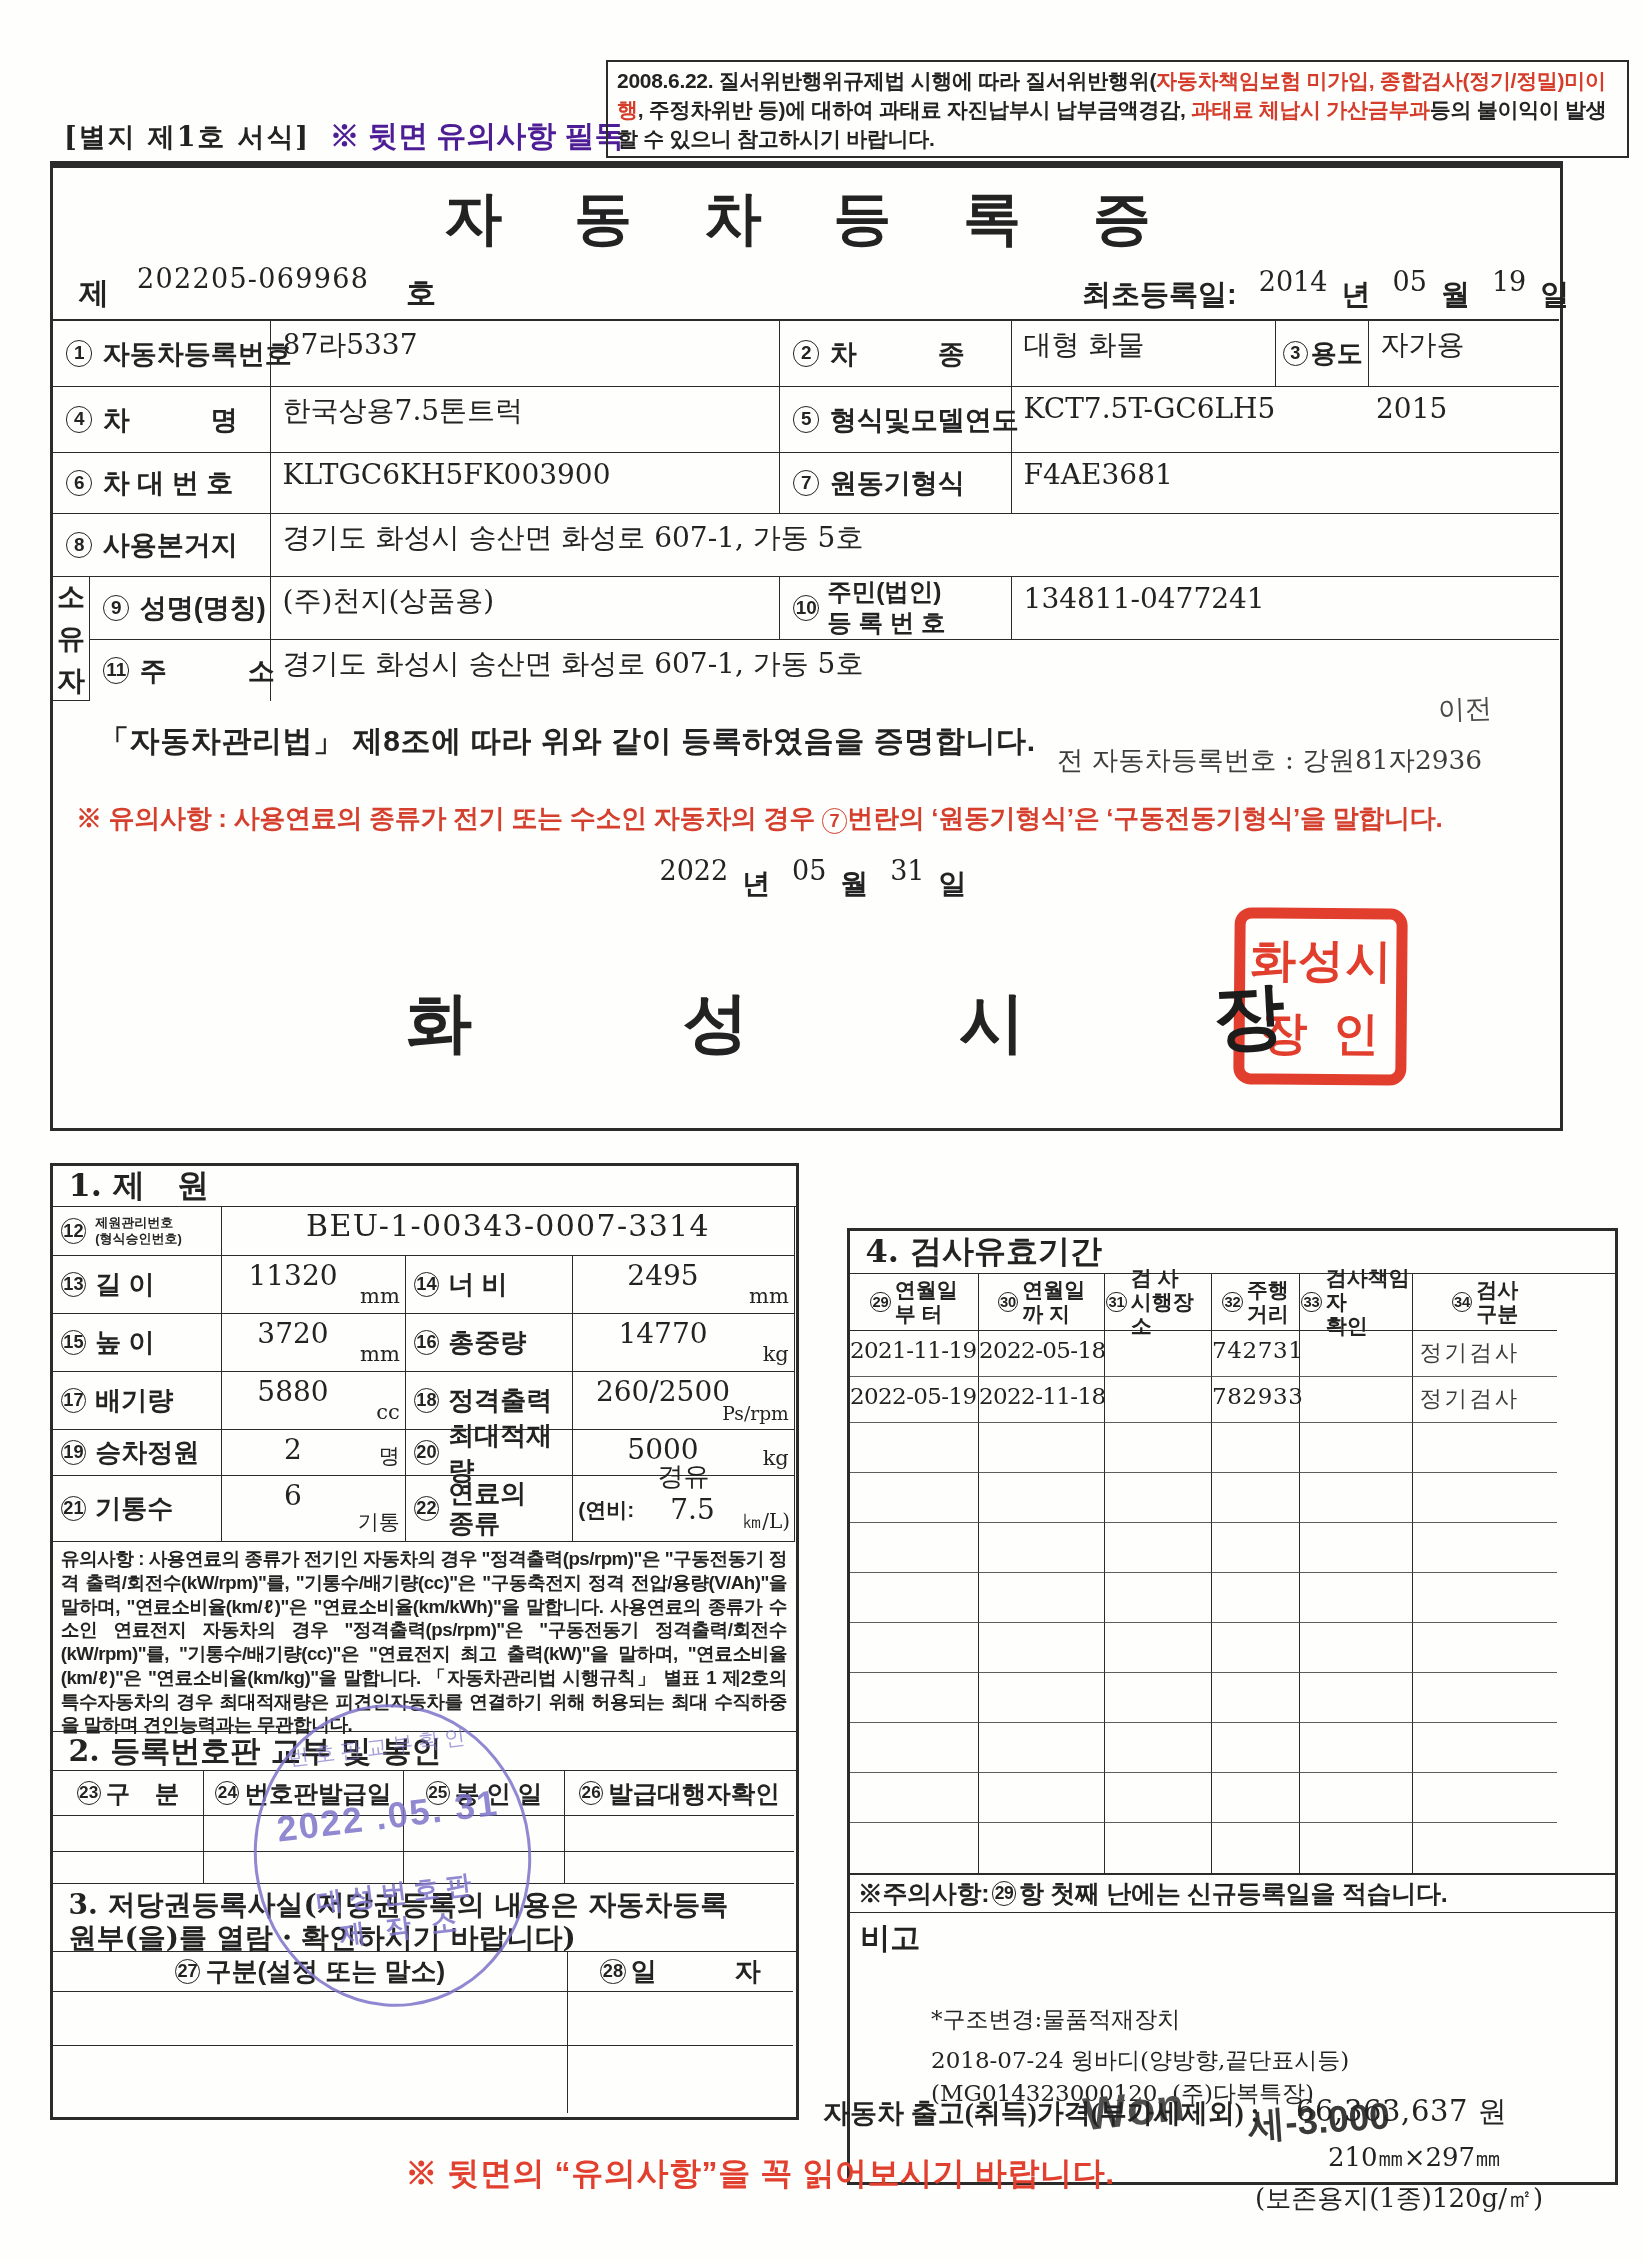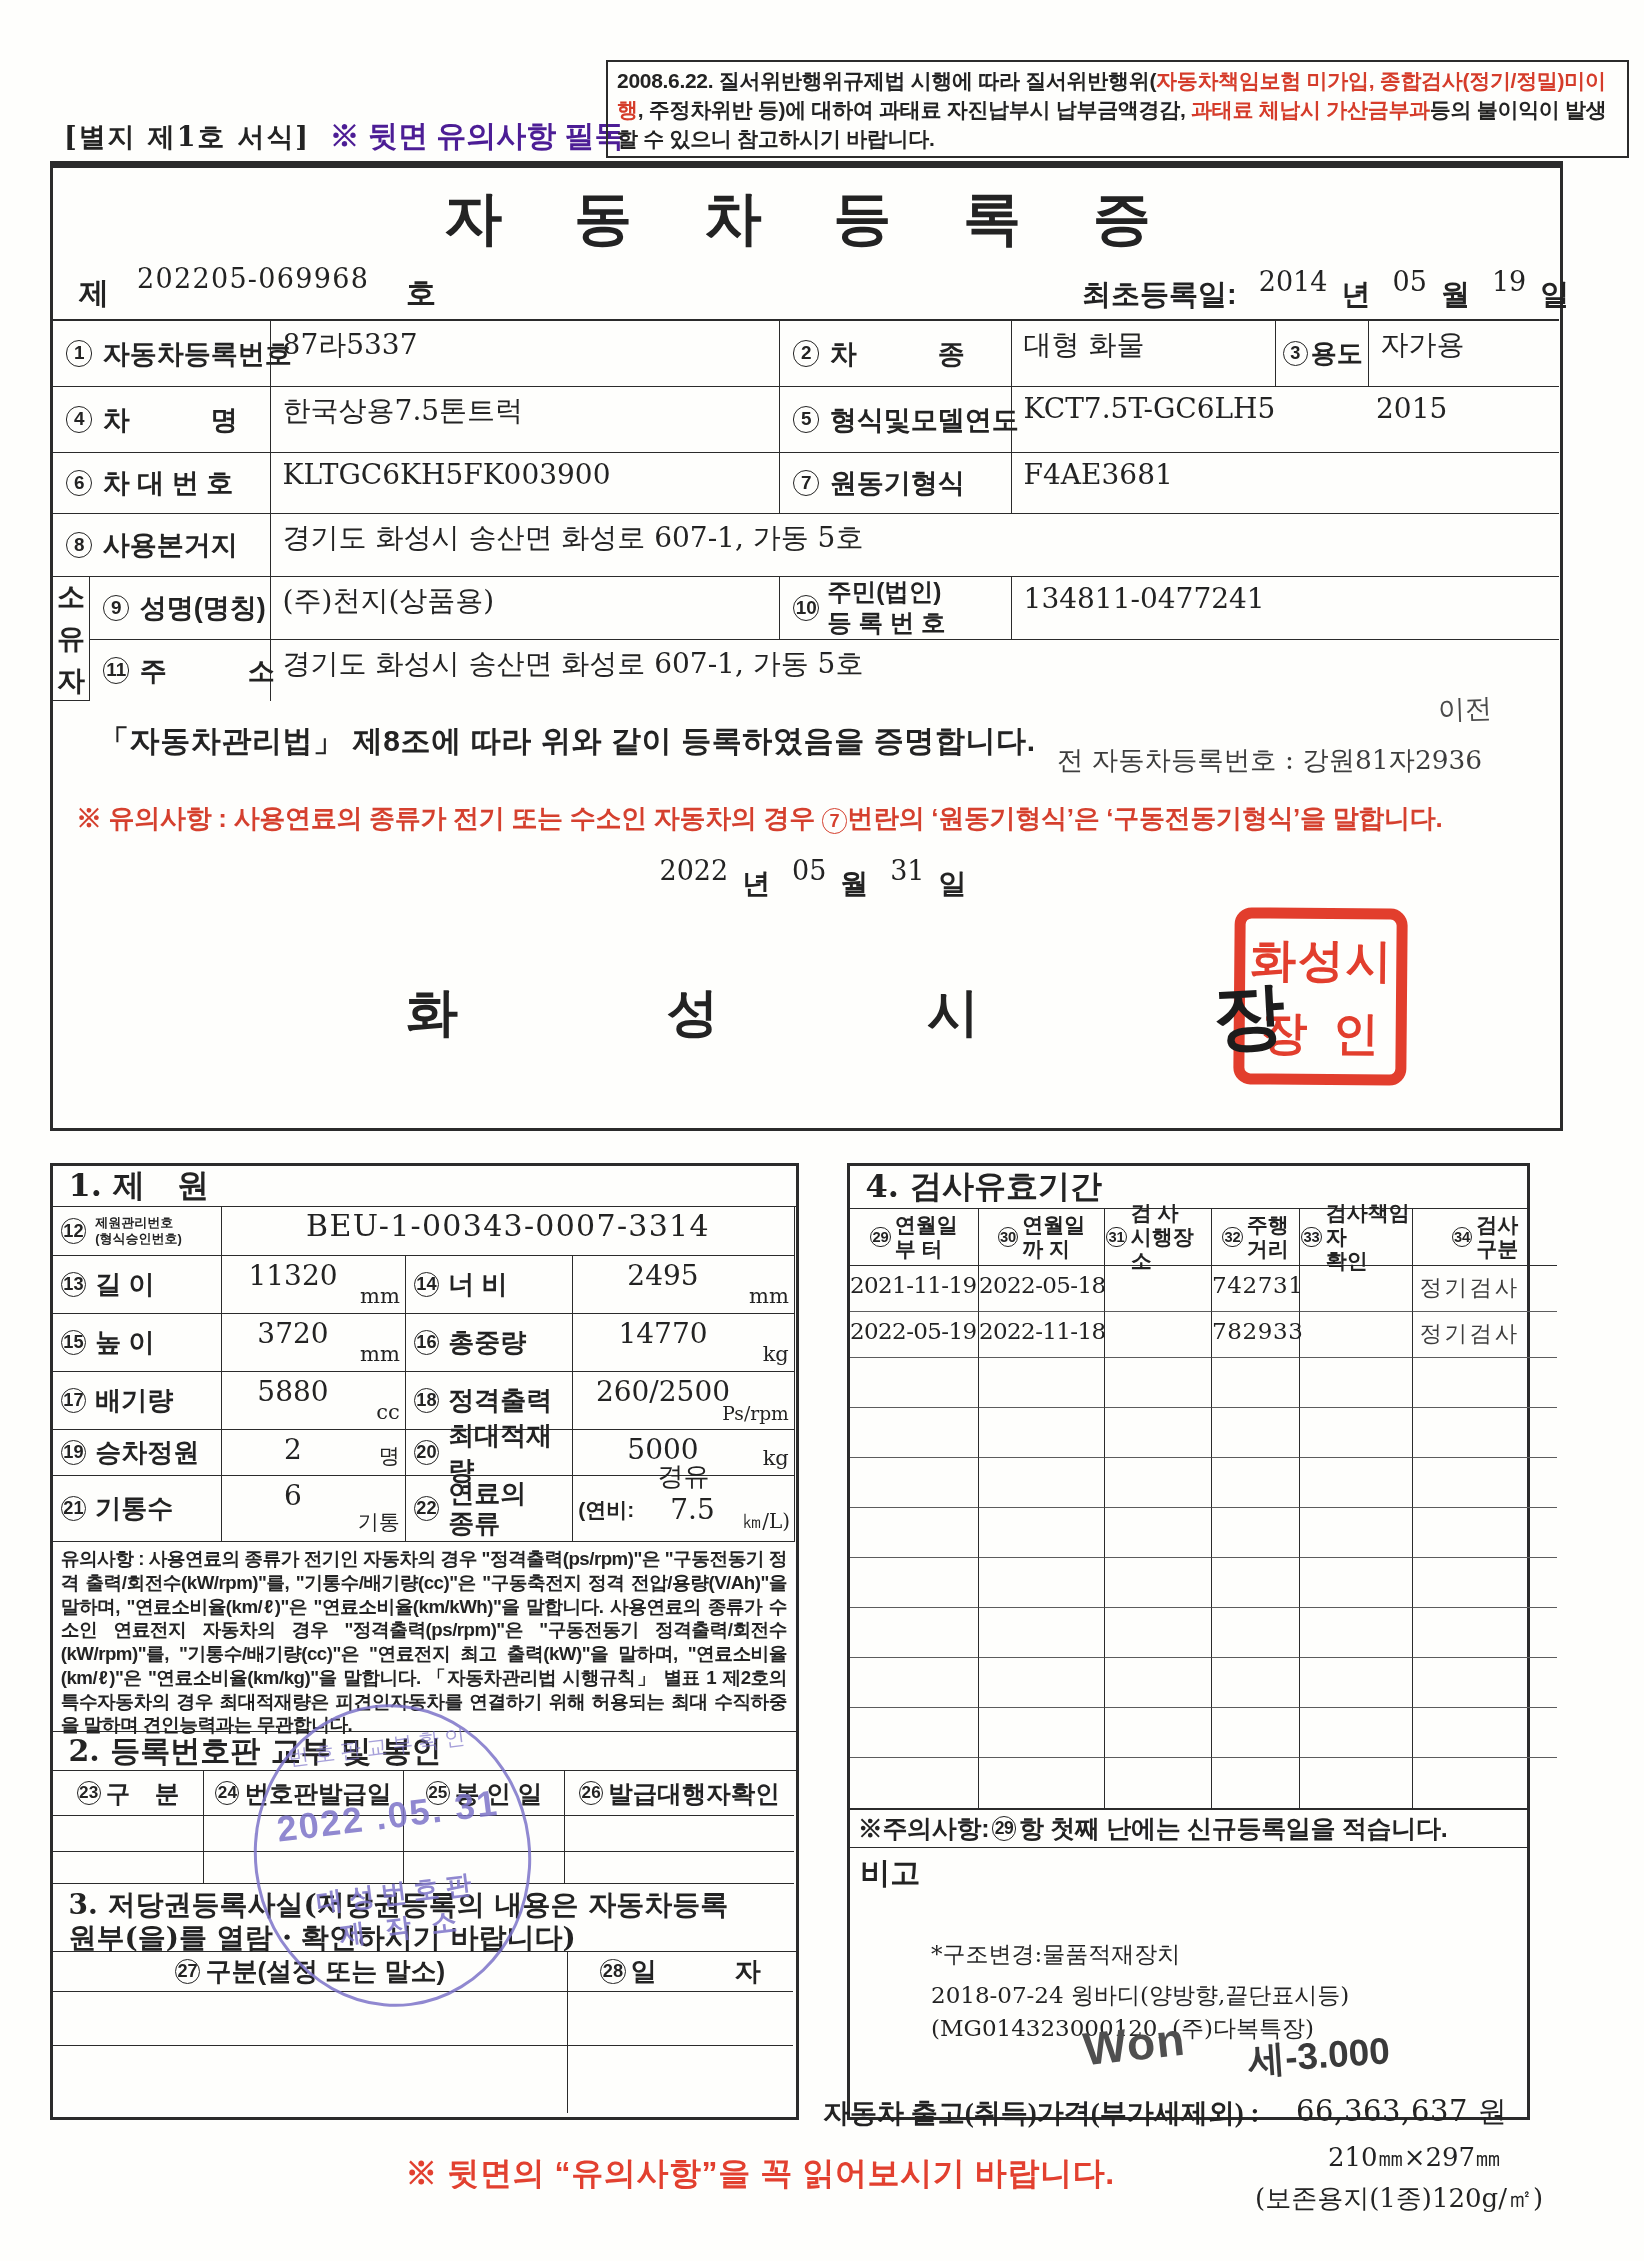--- a/index.html
+++ b/index.html
@@ -57,34 +57,34 @@
     font-weight:800; font-size:28px; line-height:1.5; }
   .usage-label { padding-left:3.9px; gap:2.6px; font-size:26px; justify-content:center; padding-right:2.6px; }
   .model-year { position:absolute; left:364px; top:5.2px; }
 
   .statement { position:absolute; left:46px; top:553px; font-size:30px; font-weight:800; letter-spacing:0.6px; }
   .transfer  { position:absolute; left:1385px; top:523px; font-size:27px; color:#4a4a4a; transform:rotate(-2deg); }
   .prev-reg  { position:absolute; left:1004px; top:575px; font-size:26.4px; color:#3d3d3d; }
   .fuel-note { position:absolute; left:23px; top:633px; font-size:26px; font-weight:600; color:#d5402e; letter-spacing:-0.3px; }
   .issue-date { position:absolute; left:0; width:1506px; top:697px; text-align:center;
     font-size:28px; font-weight:800; }
-  .issuer { position:absolute; left:353px; top:810px; font-size:52px; font-weight:800;
-    font-family:Liberation Sans, sans-serif; letter-spacing:97px; white-space:nowrap; }
+  .issuer { position:absolute; left:353px; top:810px; font-size:66px; font-weight:800;
+    font-family:Liberation Serif, serif; letter-spacing:97px; white-space:nowrap; }
   .issuer-overlay { position:absolute; left:1160px; top:801px; font-size:72px; font-weight:900;
     font-family:"DejaVu Serif",serif; transform:rotate(-3deg); z-index:5; color:#1c1c1c; }
   .seal { position:absolute; left:1181px; top:740px; width:173px; height:177px;
     border:11px solid #e0301e; border-radius:17px; color:#e0301e; z-index:4;
     display:flex; flex-direction:column; justify-content:space-around; padding:5.2px 3.9px;
     transform:rotate(0.5deg); opacity:.93; background:rgba(255,255,255,0.0); }
   .seal-row { display:flex; justify-content:space-around; font-size:46px; font-weight:900;
     font-family:"DejaVu Serif",serif; line-height:1; }
 
   
   .left-box  { position:absolute; left:50px;  top:1163px; width:749px; height:957px; border:3.9px solid #2b2b2b; }
-  .right-box { position:absolute; left:847px; top:1163px; width:683px; height:957px; border:3.9px solid #2b2b2b; }
+  .right-box { position:absolute; left:847px; top:1228px; width:771px; height:957px; border:3.9px solid #2b2b2b; }
   .sec-title { border-bottom:1.9px solid #2b2b2b; display:flex; align-items:center; padding-left:15.5px;
     font-weight:800; font-family:"DejaVu Serif",serif; }
   #sec1-title { height:41px; font-size:32px; }
   #sec2-title { height:39px; font-size:30px; }
   #sec3-title { height:68px; font-size:28px; line-height:1.18; align-items:flex-start; padding-top:3.9px; }
   #sec4-title { height:43px; font-size:32px; }
 
   .spec-table { display:grid; grid-template-columns:169px 184px 167px 222px;
     grid-template-rows:49px 58px 58px 58px 46px 66px; }
   .sc { border-right:1.9px solid #2b2b2b; border-bottom:1.9px solid #2b2b2b; position:relative; }

